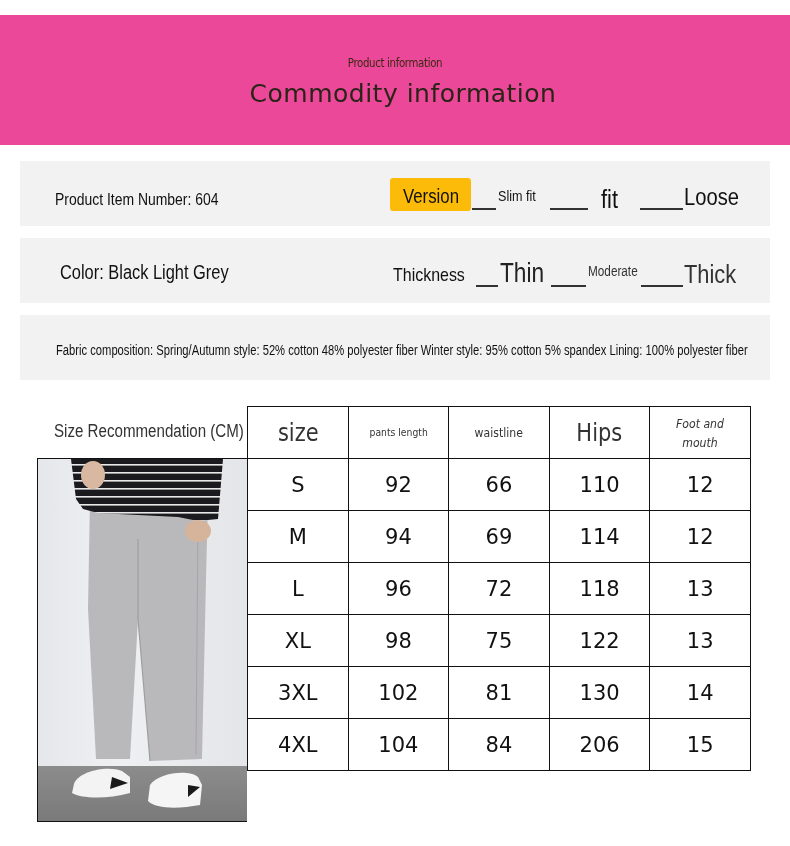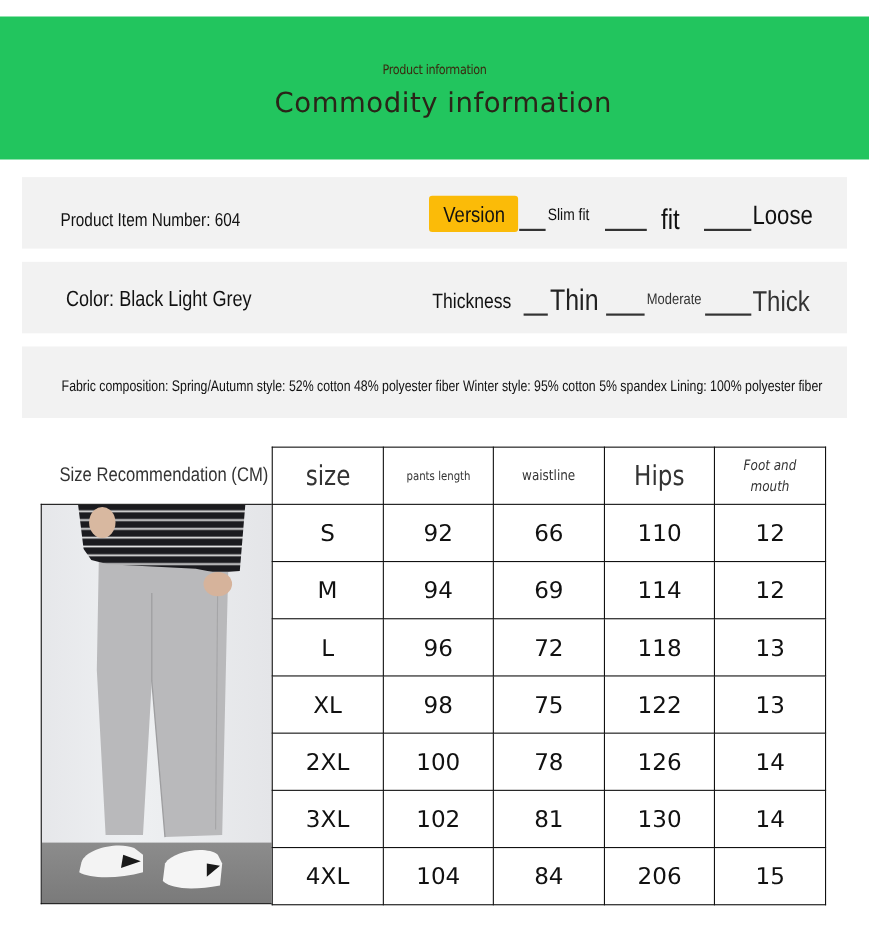--- a/index.html
+++ b/index.html
@@ -1,21 +1,21 @@
 <!DOCTYPE html>
 <html><head>
   <meta charset="utf-8">
   <style>
     * { box-sizing: border-box; margin: 0; padding: 0; }
     html, body { width: 790px; height: 846px; background: #ffffff; overflow: hidden; }
     body { position: relative; font-family: "Liberation Sans", sans-serif; color: #1a1a1a; }
 
     .header-band {
       position: absolute; left: 0; top: 15px; width: 790px; height: 130px;
-      background: #22c55e;
+      background: #ec4899;
       text-align: center;
     }
     .header-sub {
       position: absolute; left: 0; right: 0; top: 41px;
       font-family: "DejaVu Sans", sans-serif;
       font-size: 12px; letter-spacing: -0.4px; color: #3a2a10;
       transform: scaleX(0.85);
     }
     .header-title {
       position: absolute; left: 0; right: 0; top: 64px;
@@ -189,27 +189,20 @@
       <td>13</td>
     </tr>
     <tr>
       <td>XL</td>
       <td>98</td>
       <td>75</td>
       <td>122</td>
       <td>13</td>
     </tr>
     <tr>
-      <td>2XL</td>
-      <td>100</td>
-      <td>78</td>
-      <td>126</td>
-      <td>14</td>
-    </tr>
-    <tr>
       <td>3XL</td>
       <td>102</td>
       <td>81</td>
       <td>130</td>
       <td>14</td>
     </tr>
     <tr>
       <td>4XL</td>
       <td>104</td>
       <td>84</td>

